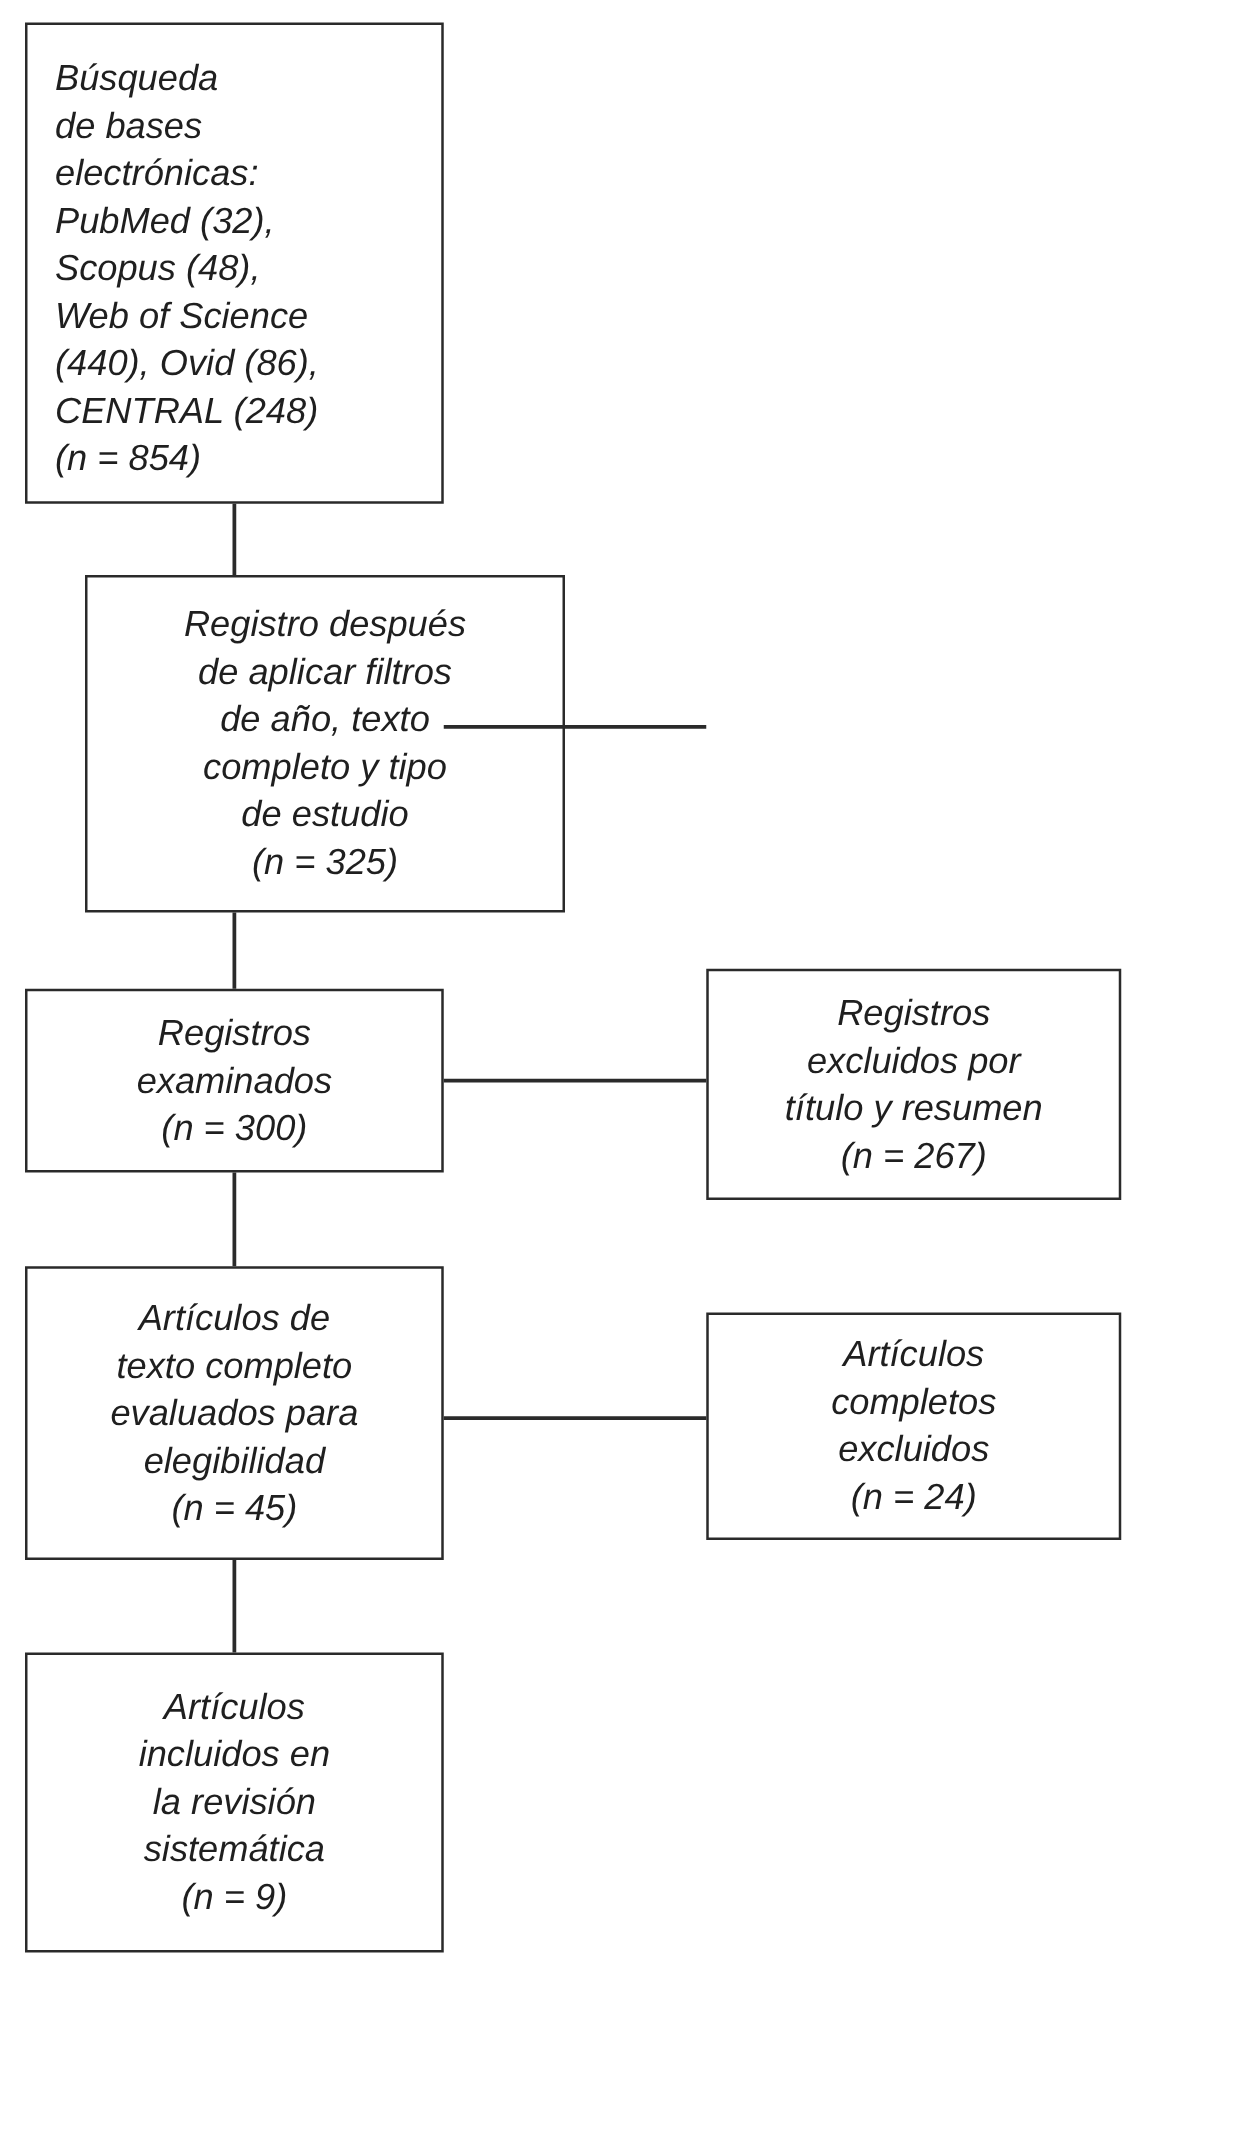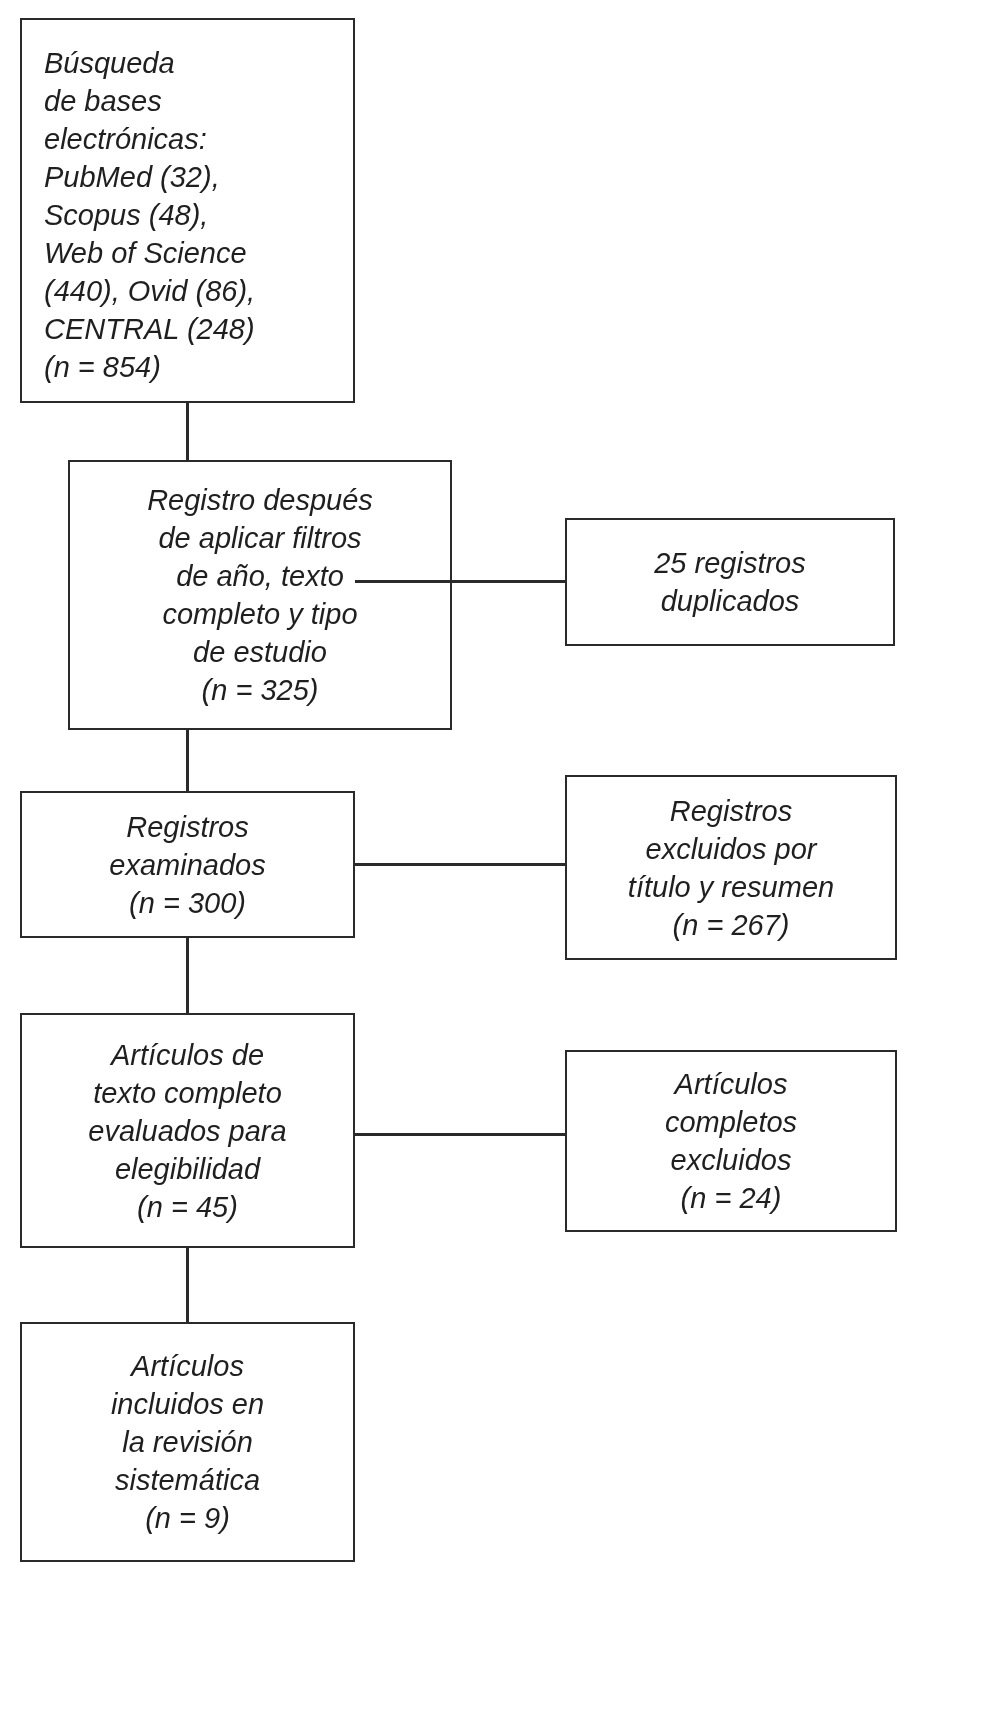--- a/index.html
+++ b/index.html
@@ -88,24 +88,20 @@
   </div>
 
   <div class="flow-box" style="left:20px; top:1322px; width:335px; height:240px;">
     <div class="box-text">Artículos
 incluidos en
 la revisión
 sistemática
 (n = 9)</div>
   </div>
 
-  <div class="flow-box" style="left:565px; top:518px; width:330px; height:128px;">
-    <div class="box-text">25 registros
-duplicados</div>
-  </div>
 
   <div class="flow-box" style="left:565px; top:775px; width:332px; height:185px;">
     <div class="box-text">Registros
 excluidos por
 título y resumen
 (n = 267)</div>
   </div>
 
   <div class="flow-box" style="left:565px; top:1050px; width:332px; height:182px;">
     <div class="box-text">Artículos

